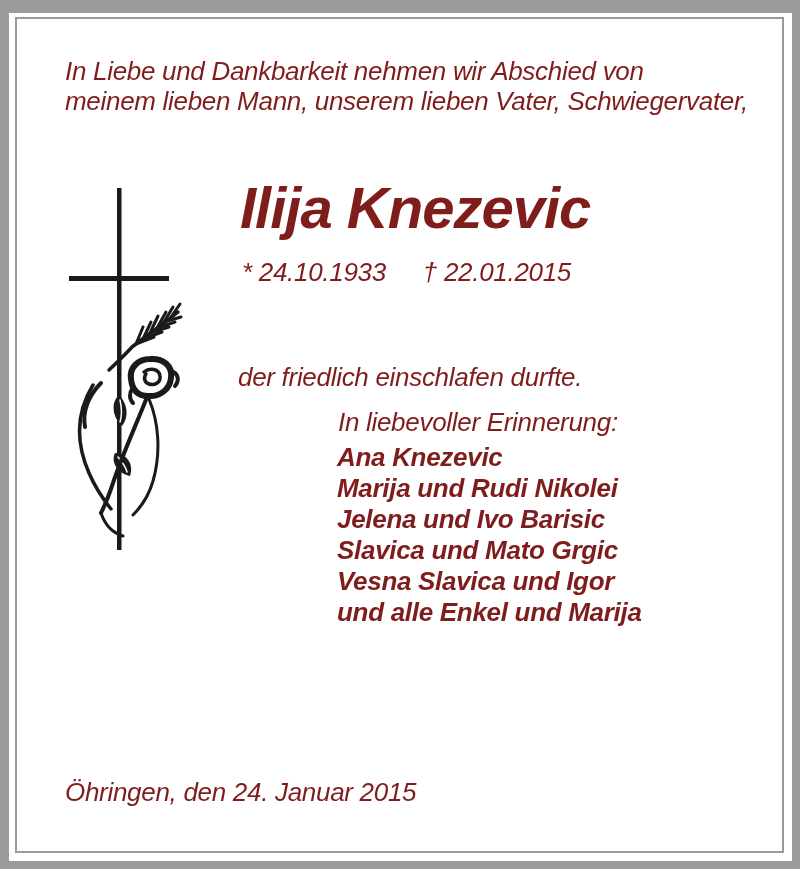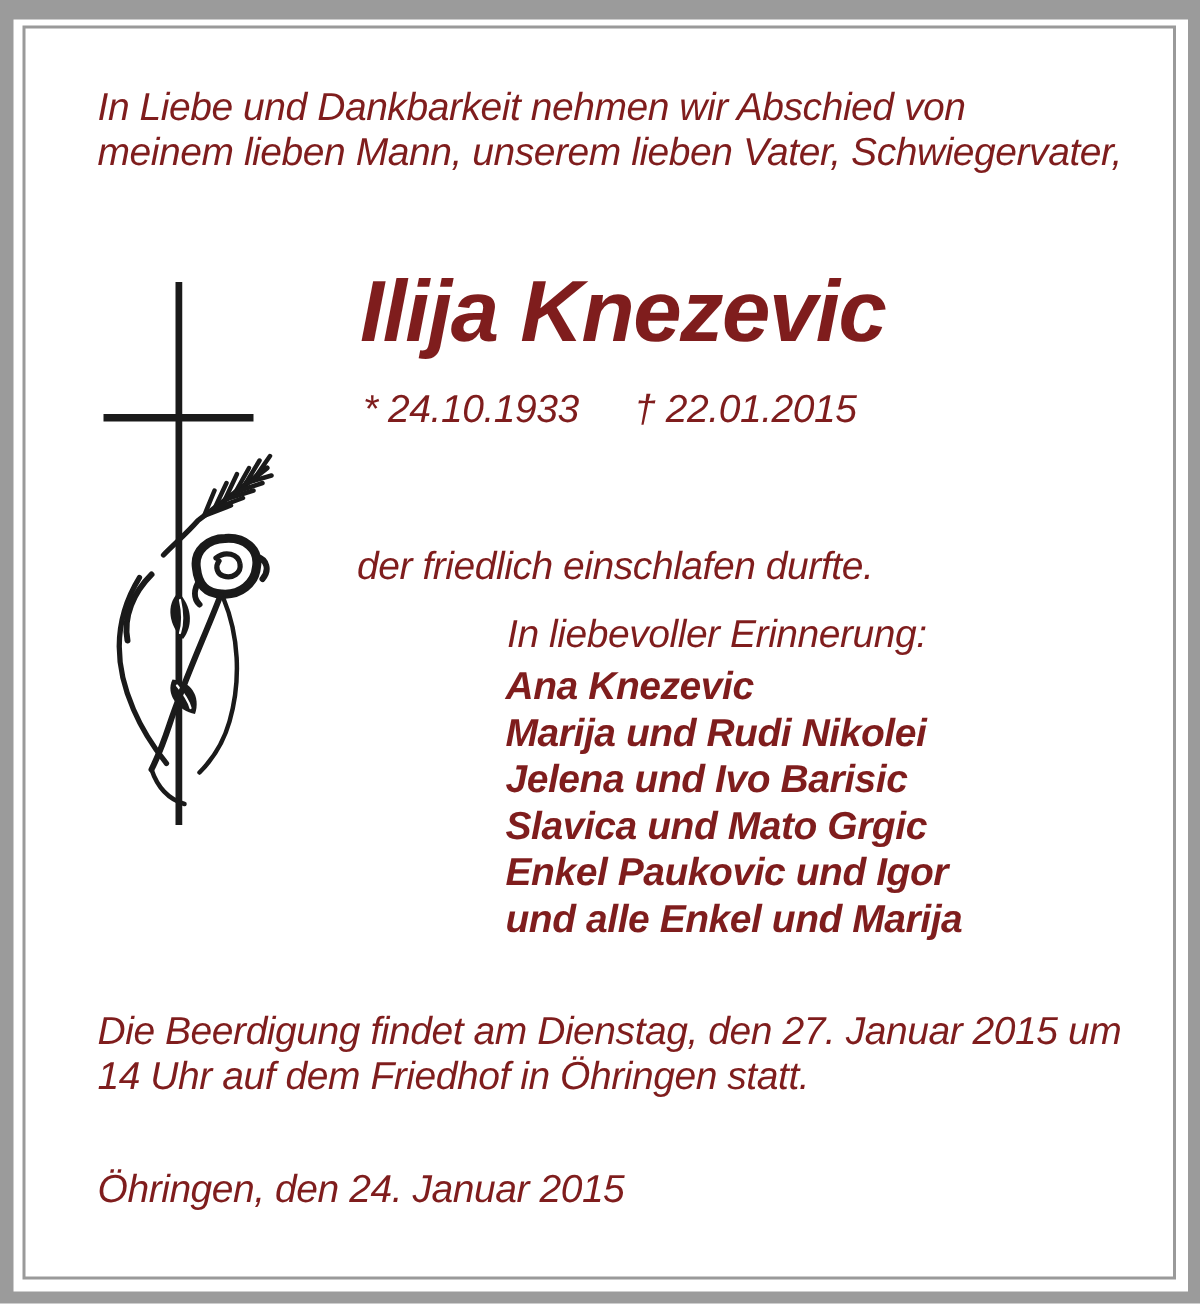--- a/index.html
+++ b/index.html
@@ -124,23 +124,19 @@
 
   <div class="txt farewell">der friedlich einschlafen durfte.</div>
 
   <div class="txt remembrance">In liebevoller Erinnerung:</div>
 
   <div class="txt mourners">
     <div>Ana Knezevic</div>
     <div>Marija und Rudi Nikolei</div>
     <div>Jelena und Ivo Barisic</div>
     <div>Slavica und Mato Grgic</div>
-    <div>Enkel Paukovic und Igor</div>
+    <div>Vesna Slavica und Igor</div>
     <div>und alle Enkel und Marija</div>
   </div>
 
-  <div class="txt funeral">
-    <div>Die Beerdigung findet am Dienstag, den 27. Januar 2015 um</div>
-    <div>14 Uhr auf dem Friedhof in Öhringen statt.</div>
-  </div>
 
   <div class="txt dateline">Öhringen, den 24. Januar 2015</div>
 </div>
 
 </body></html>

